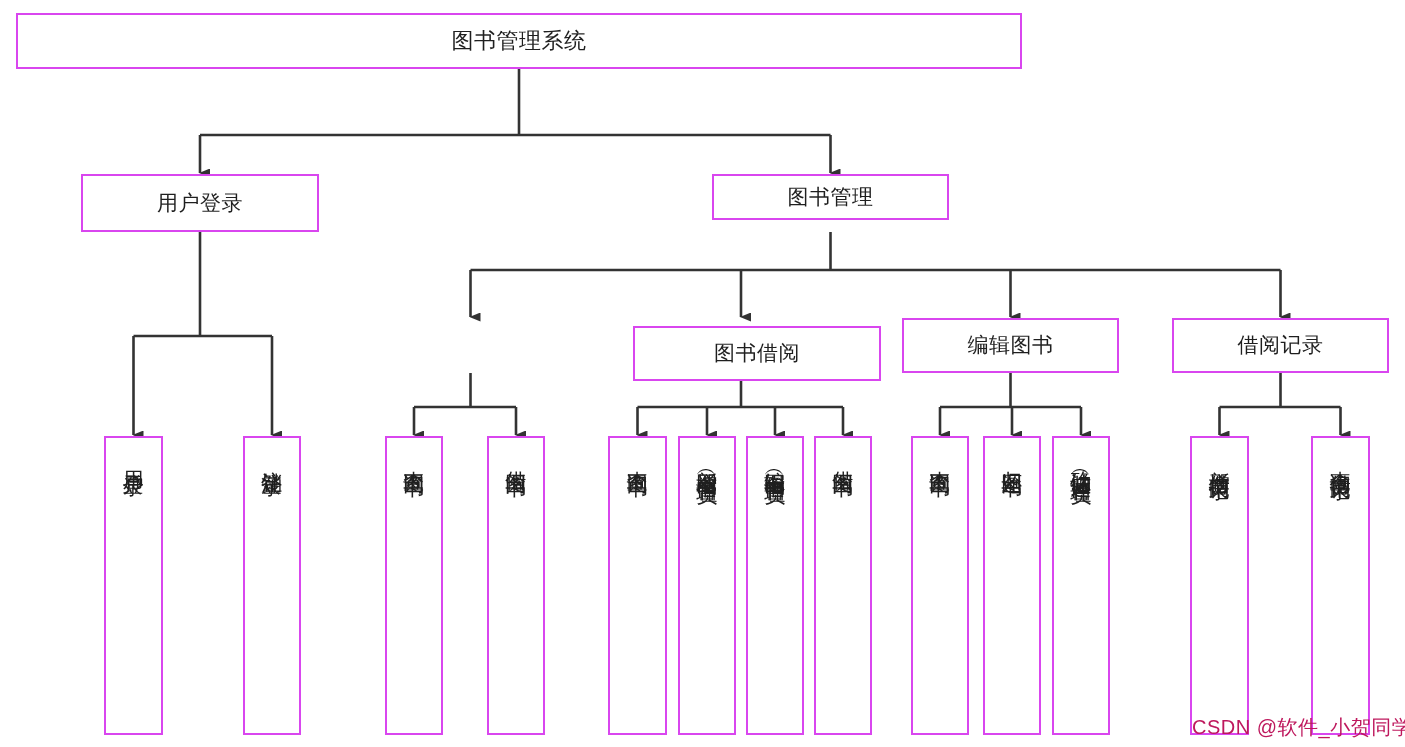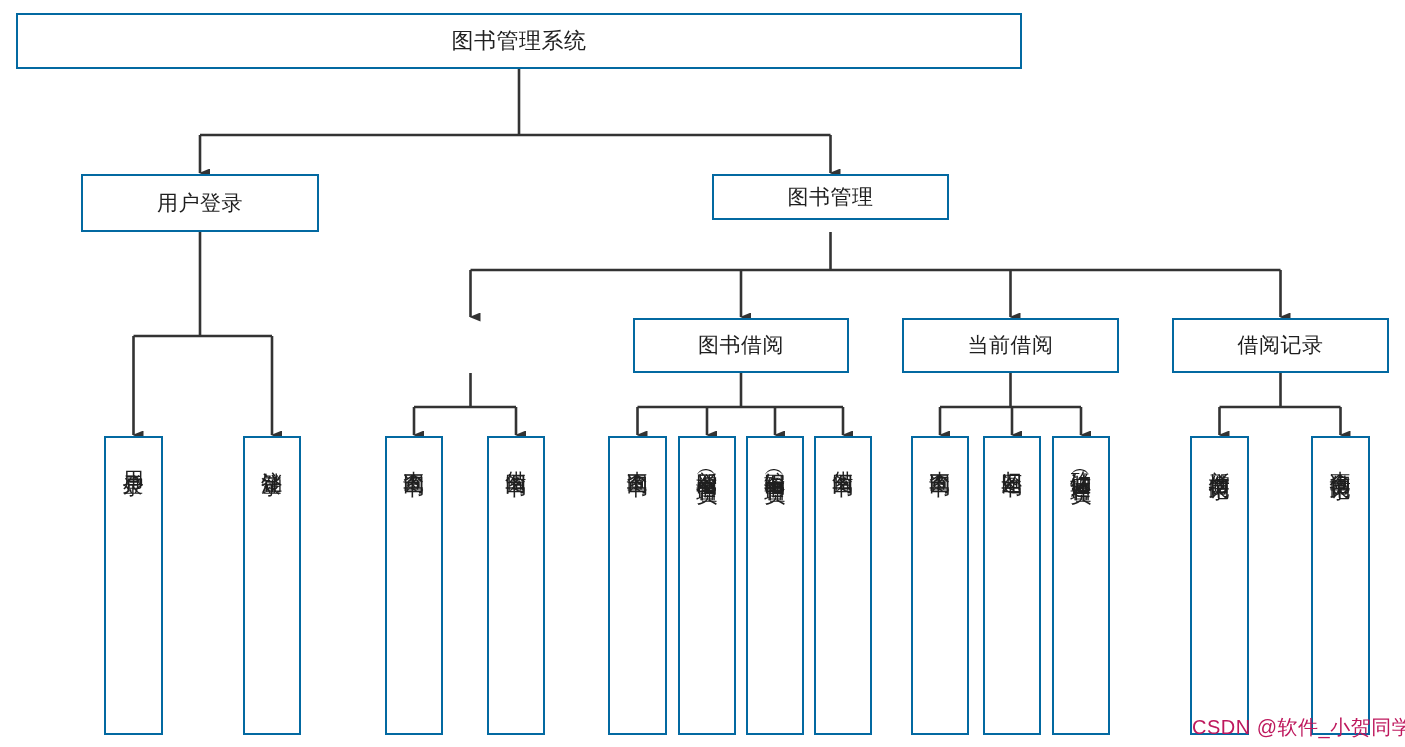--- a/index.html
+++ b/index.html
@@ -24,21 +24,21 @@
     left: 0;
     top: 0;
     width: 1405px;
     height: 747px;
     pointer-events: none;
   }
   .node {
     position: absolute;
     box-sizing: border-box;
     background: #ffffff;
-    border: 2px solid #0369a1;
+    border: 2px solid #d946ef;
     display: flex;
     align-items: center;
     justify-content: center;
     z-index: 2;
   }
   .node-label {
     font-size: 21px;
     line-height: 1.15;
     color: #1f1f1f;
     letter-spacing: 0.5px;
@@ -119,25 +119,25 @@
     <span class="node-label">图书管理系统</span>
   </div>
 
   <div class="node" style="left: 81px; top: 174px; width: 238px; height: 58px;">
     <span class="node-label">用户登录</span>
   </div>
   <div class="node" style="left: 712px; top: 174px; width: 237px; height: 46px;">
     <span class="node-label">图书管理</span>
   </div>
 
-  <div class="node" style="left: 633px; top: 318px; width: 216px; height: 55px;">
+  <div class="node" style="left: 633px; top: 326px; width: 248px; height: 55px;">
     <span class="node-label">图书借阅</span>
   </div>
   <div class="node" style="left: 902px; top: 318px; width: 217px; height: 55px;">
-    <span class="node-label">当前借阅</span>
+    <span class="node-label">编辑图书</span>
   </div>
   <div class="node" style="left: 1172px; top: 318px; width: 217px; height: 55px;">
     <span class="node-label">借阅记录</span>
   </div>
 
   <div class="node vertical" style="left: 104px; top: 436px; width: 59px; height: 299px;">
     <span class="node-label">用户登录</span>
   </div>
   <div class="node vertical" style="left: 243px; top: 436px; width: 58px; height: 299px;">
     <span class="node-label">注销登录</span>

